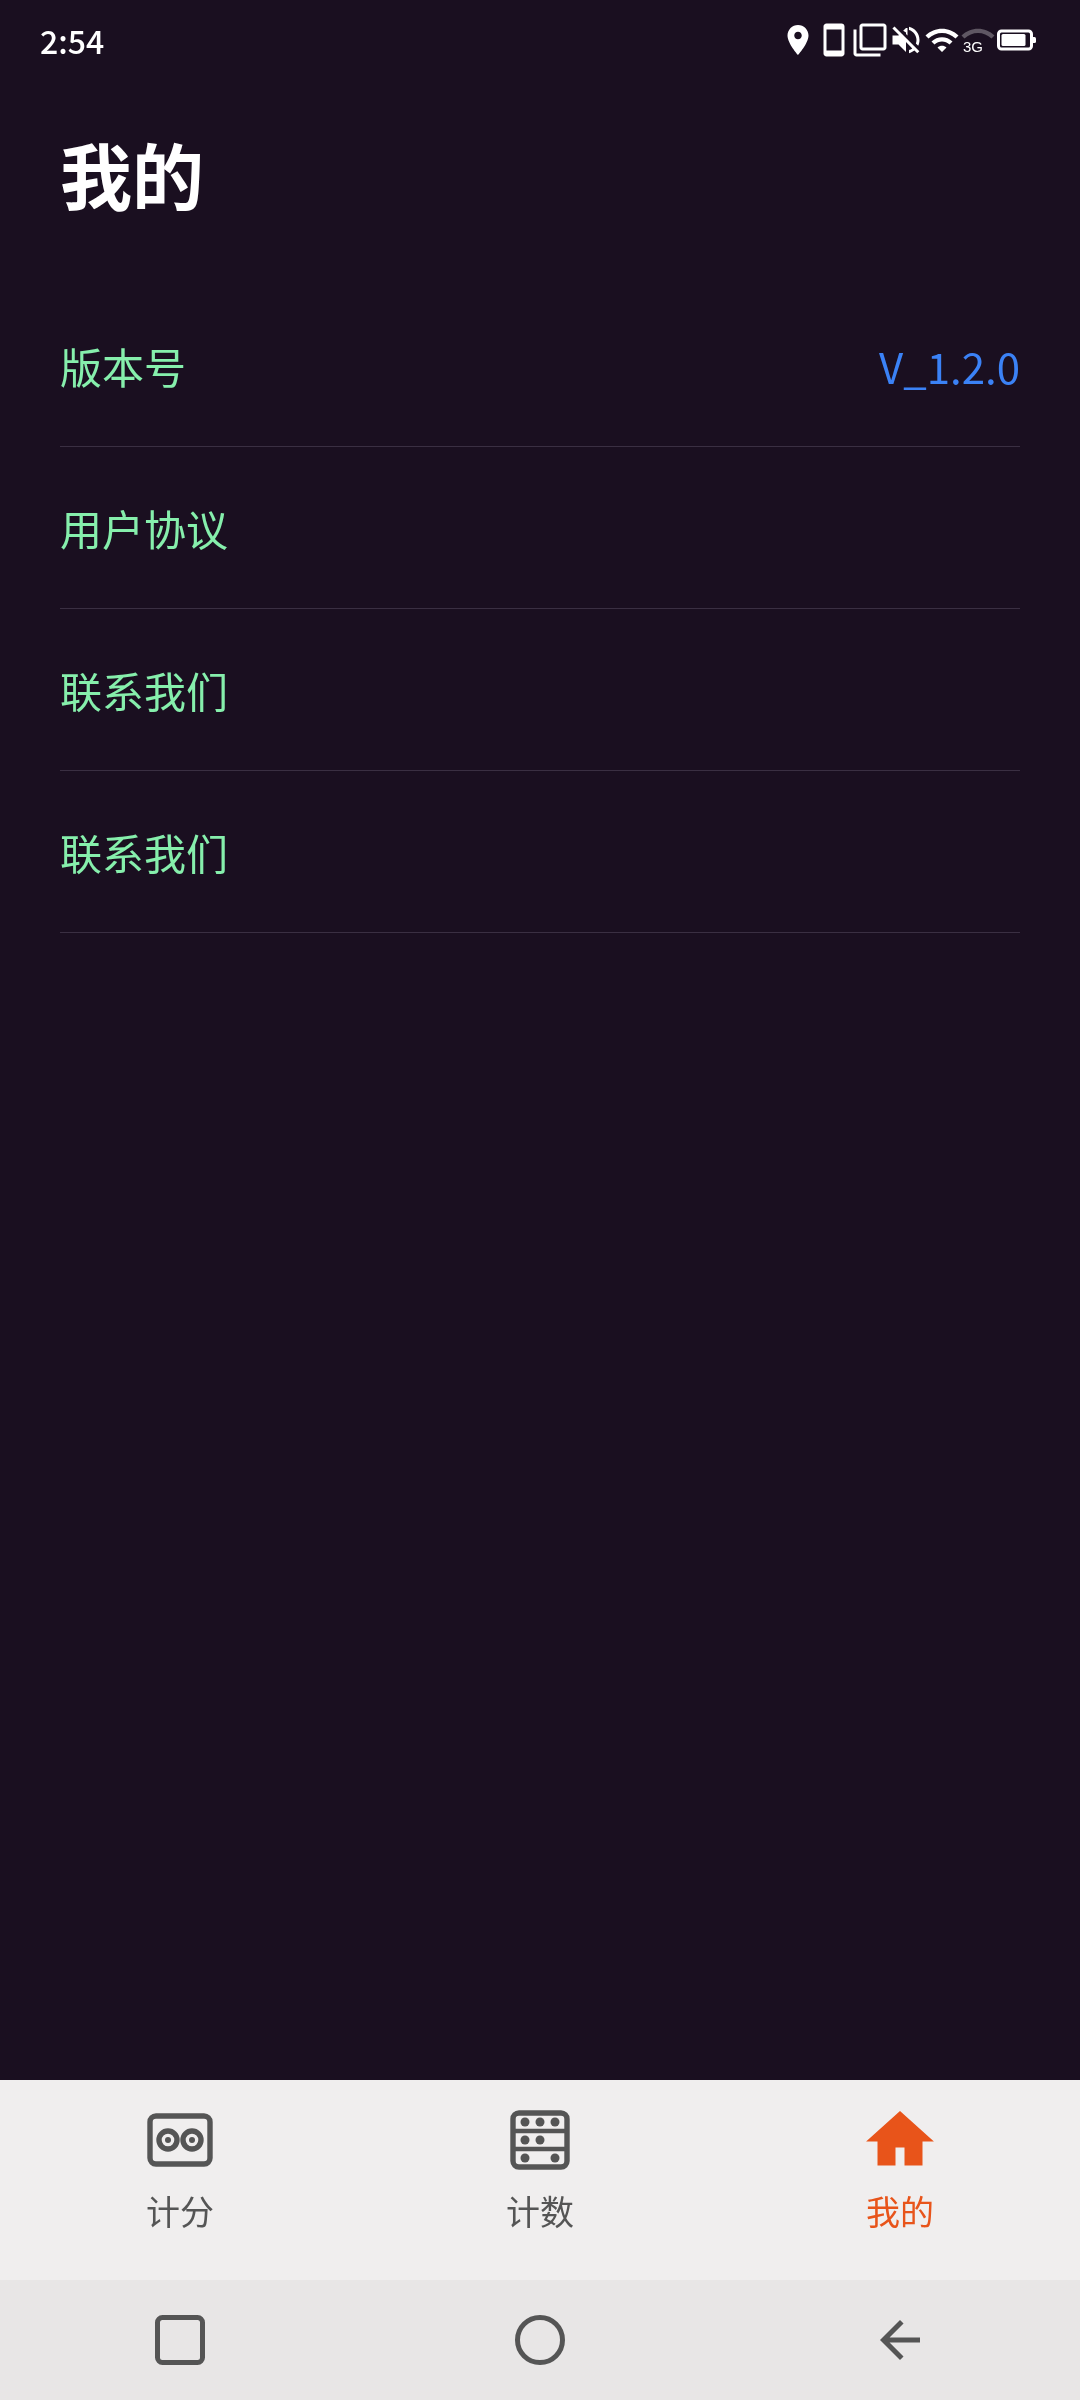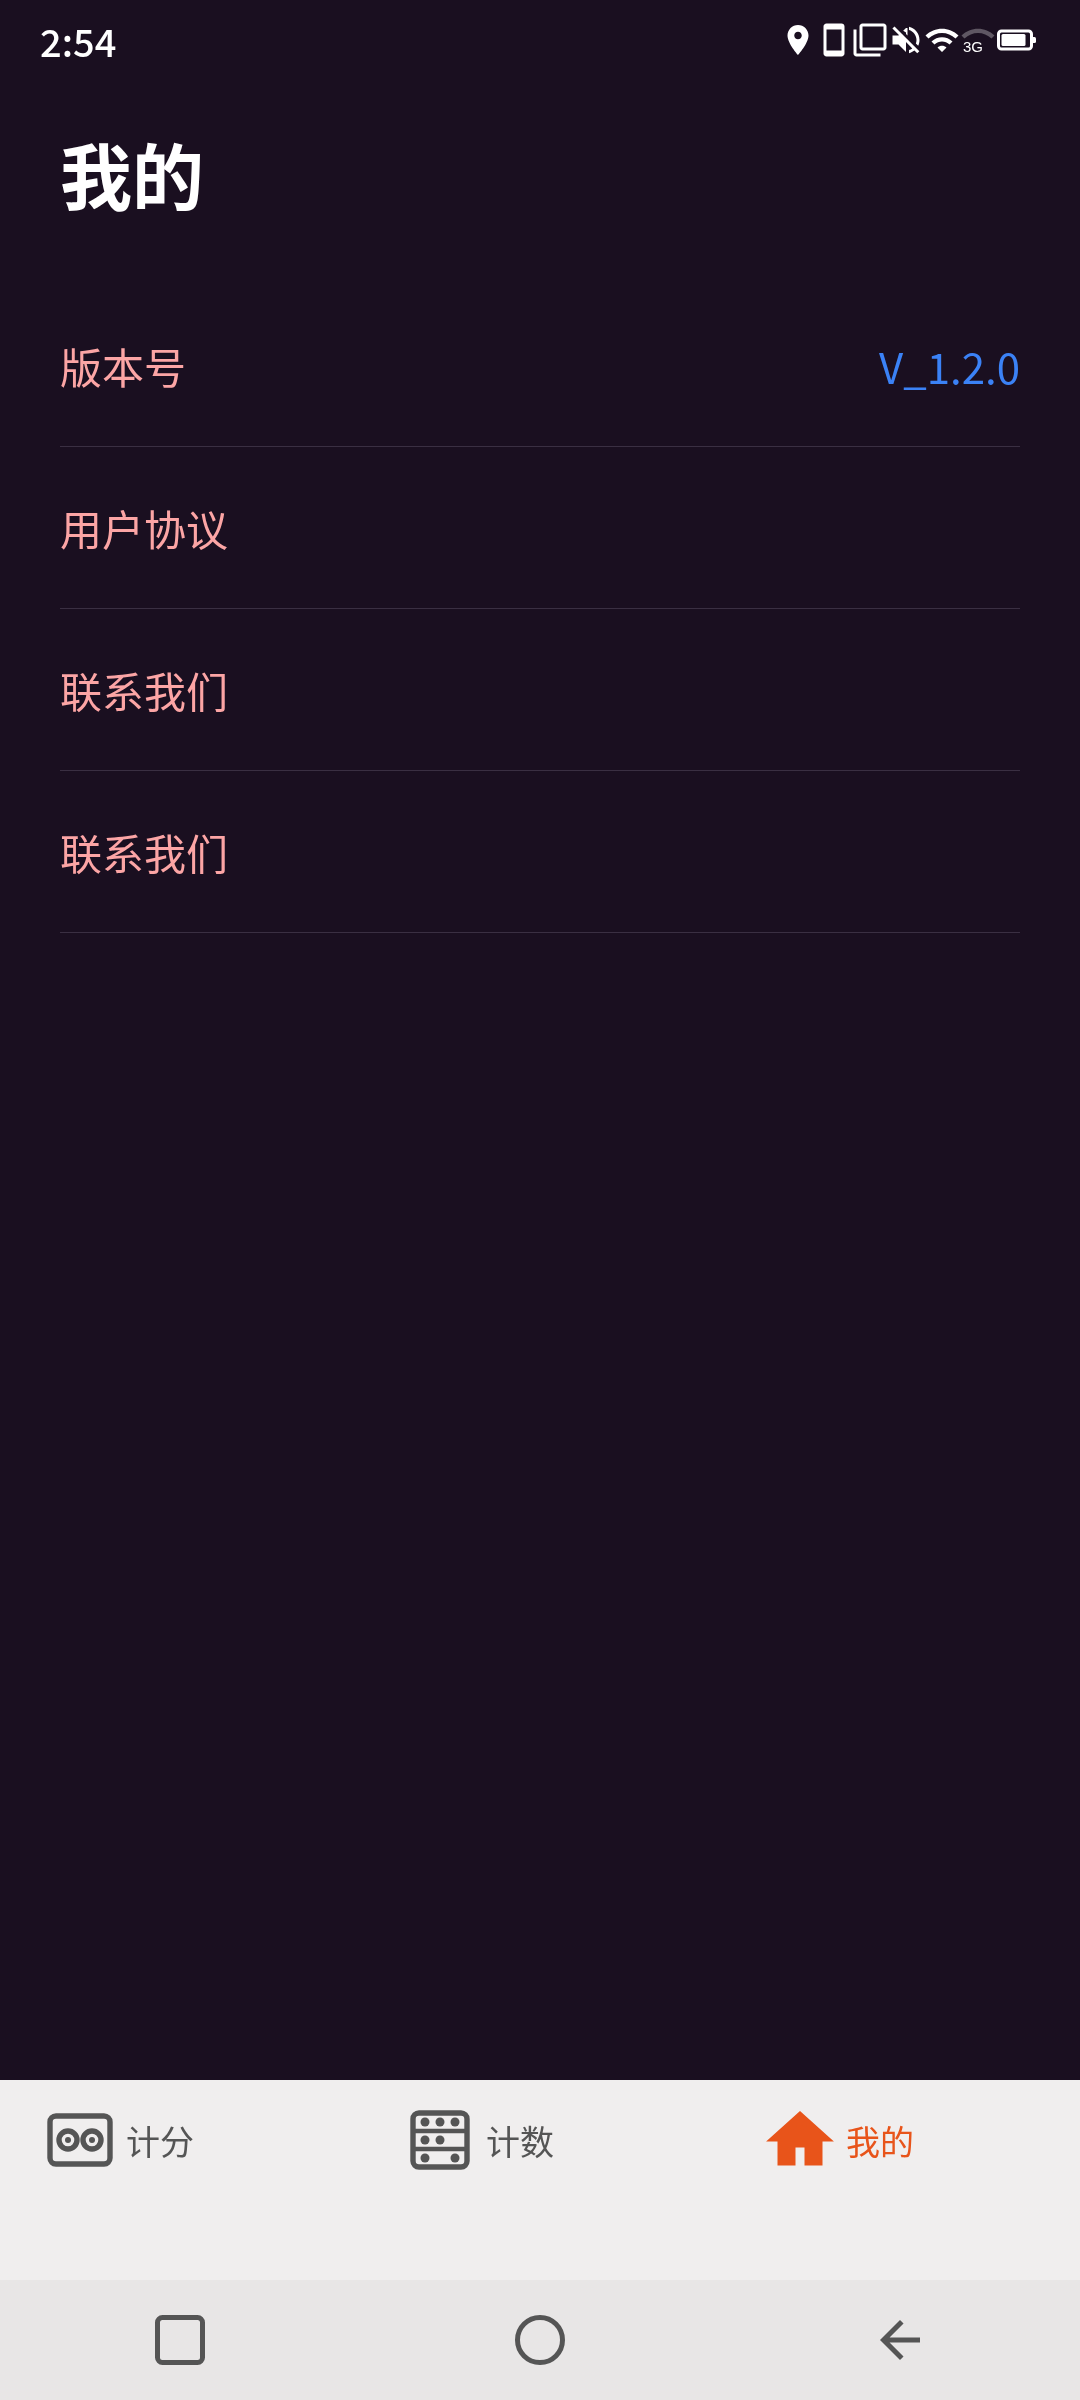--- a/index.html
+++ b/index.html
@@ -22,21 +22,21 @@
       background: #1a0f20;
       display: flex;
       align-items: center;
       justify-content: space-between;
       padding: 0 40px;
       flex-shrink: 0;
     }
 
     .status-time {
       color: #ffffff;
-      font-size: 38px;
+      font-size: 32px;
       font-weight: 500;
     }
 
     .status-icons {
       display: flex;
       align-items: center;
     }
 
     .status-icons svg {
       fill: white;
@@ -60,21 +60,21 @@
     .menu-item {
       display: flex;
       align-items: center;
       justify-content: space-between;
       padding: 50px 0;
       border-bottom: 1.5px solid #3a2f42;
       cursor: pointer;
     }
 
     .menu-item-label {
-      color: #fca5a5;
+      color: #86efac;
       font-size: 42px;
     }
 
     .menu-item-value {
       color: #3b82f6;
       font-size: 42px;
     }
 
     
     .tab-bar {
@@ -83,26 +83,25 @@
       background: #f0eeee;
       display: flex;
       align-items: flex-start;
       justify-content: space-around;
       padding-top: 24px;
       flex-shrink: 0;
     }
 
     .tab-item {
       display: flex;
-      flex-direction: row;
+      flex-direction: column;
       align-items: center;
       gap: 10px;
       cursor: pointer;
       width: 33.33%;
-      margin-left: 44px;
     }
 
     .tab-item svg {
       width: 72px;
       height: 72px;
     }
 
     .tab-label {
       font-size: 34px;
       color: #555555;

